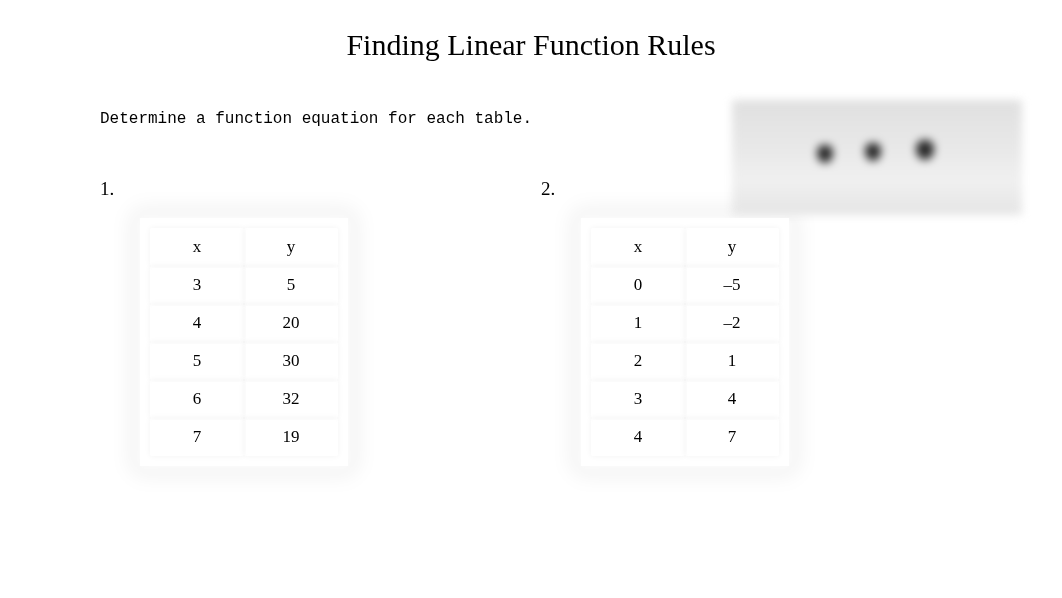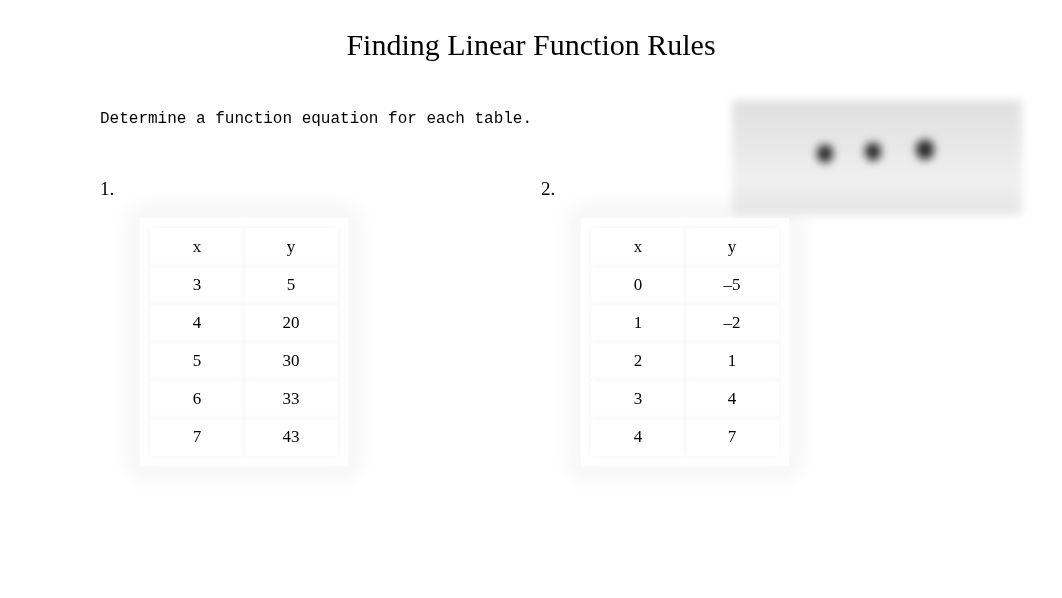--- a/index.html
+++ b/index.html
@@ -131,25 +131,25 @@
           <tr>
             <td>4</td>
             <td>20</td>
           </tr>
           <tr>
             <td>5</td>
             <td>30</td>
           </tr>
           <tr>
             <td>6</td>
-            <td>33</td>
+            <td>32</td>
           </tr>
           <tr>
             <td>7</td>
-            <td>43</td>
+            <td>19</td>
           </tr>
         </tbody>
           </table>
       </div>
     </div>
 
     <div class="problem">
       <div class="problem-number">2.</div>
       <div class="table-wrap">
         <table>

